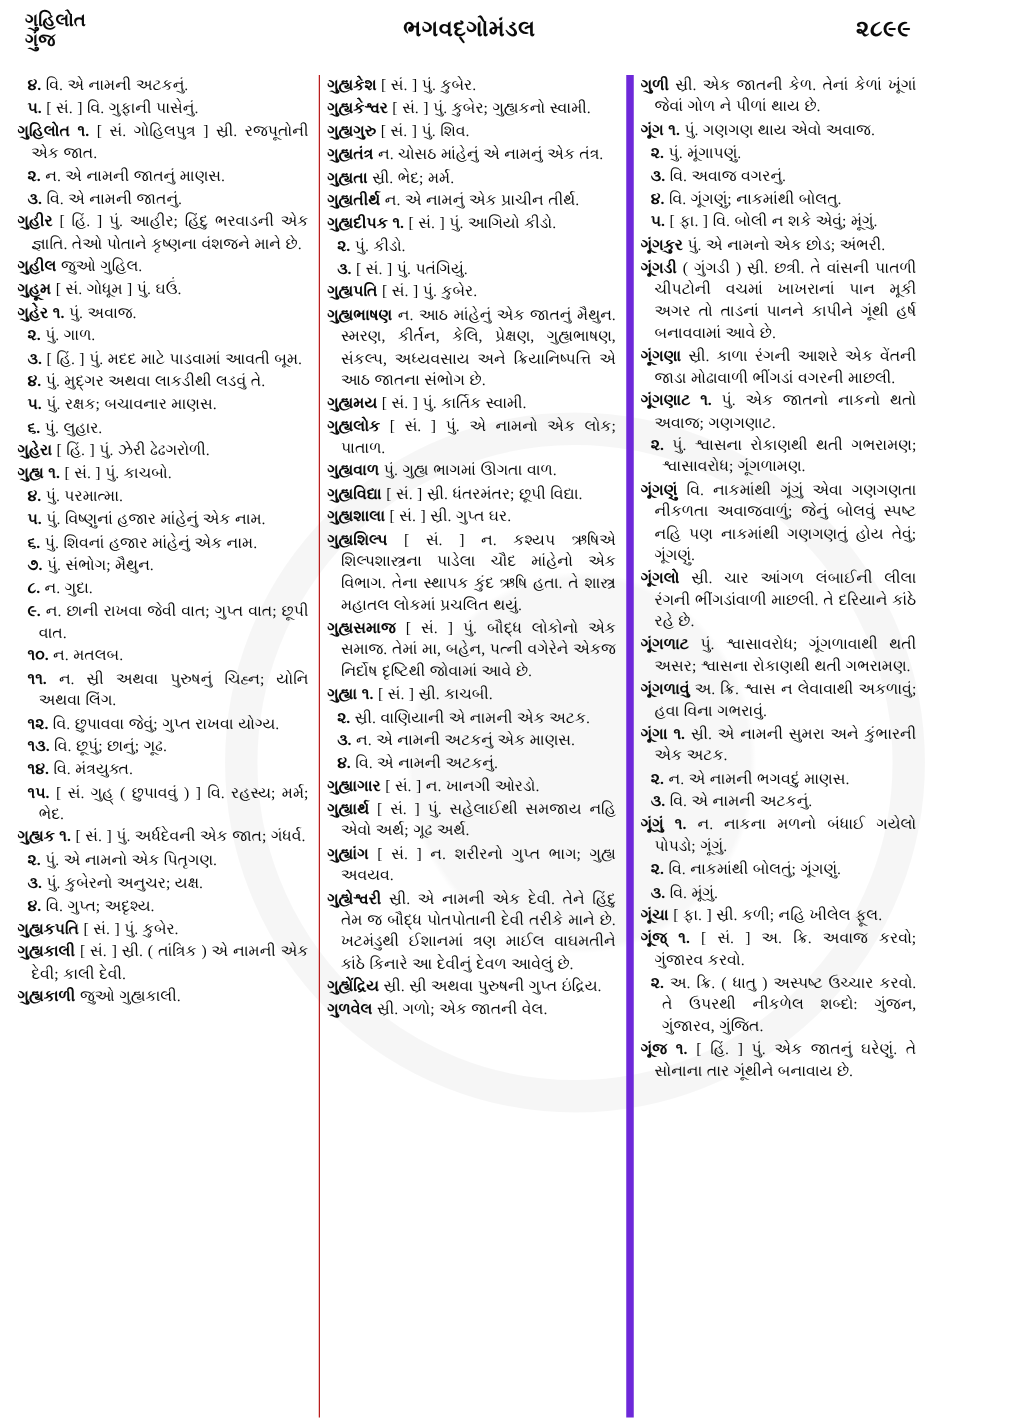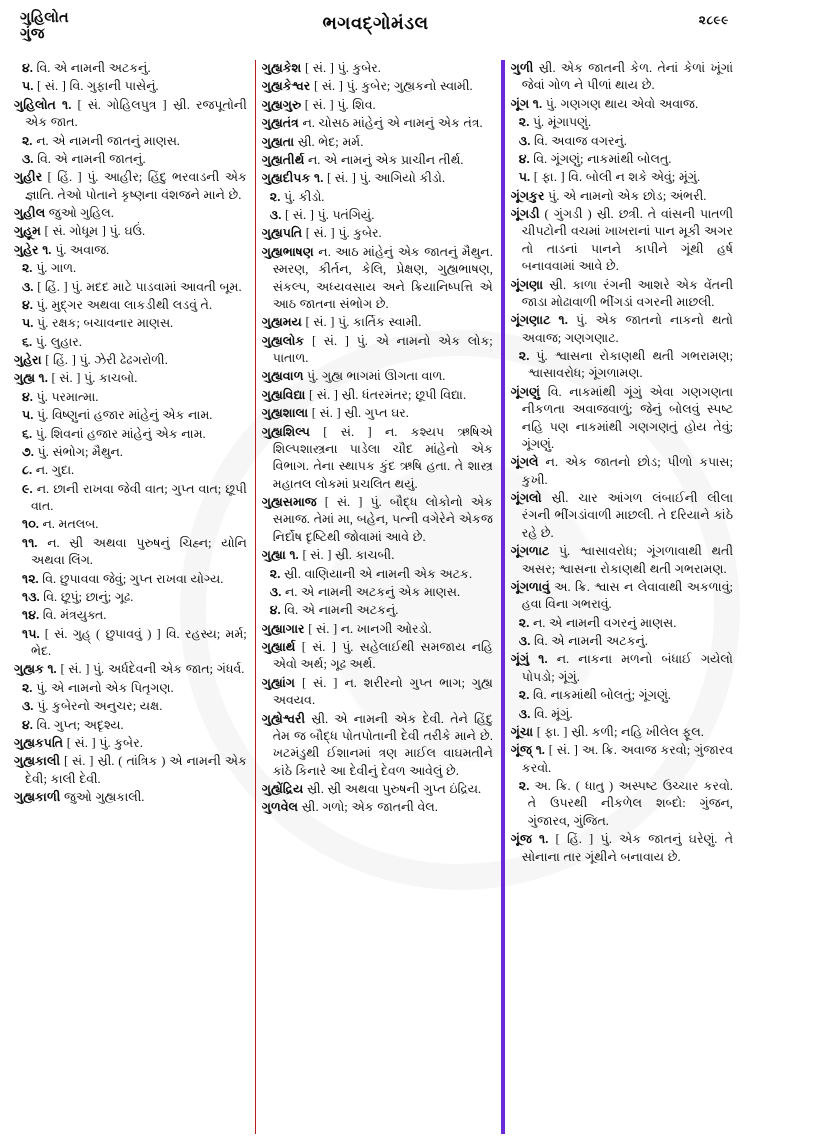--- a/index.html
+++ b/index.html
@@ -74,40 +74,40 @@
     text-align: center;
     font-weight: bold;
     font-size: 18px;
     letter-spacing: .4px;
   }
   .hdr-right {
     position: absolute;
     right: 6px;
     top: 3px;
     font-weight: bold;
-    font-size: 12px;
+    font-size: 18px;
     letter-spacing: .6px;
   }
 
   
   .columns {
     position: relative;
     display: flex;
     height: 1074px;
     margin-top: 2px;
   }
   .col {
     position: relative;
     box-sizing: border-box;
     padding: 0 8px 0 6px;
     overflow: hidden;
   }
   .col-1 { width: 278px; }
   .col-2 { width: 277px; border-left: 1px solid #b91c1c; }
-  .col-3 { width: 270px; border-left: 4px solid #6d28d9; }
+  .col-3 { width: 270px; border-left: 6px solid #6d28d9; }
 
   .entry {
     font-size: 12.55px;
     line-height: 1.385;
     text-indent: 0;
     padding-left: 0;
     margin: 0 0 1.0px 0;
     text-align: justify;
     text-justify: inter-word;
     word-spacing: .5px;
@@ -220,25 +220,25 @@
         <p class="entry sense"><span class="num">૨.</span> <span>પું. મૂંગાપણું.</span></p>
         <p class="entry sense"><span class="num">૩.</span> <span>વિ. અવાજ વગરનું.</span></p>
         <p class="entry sense"><span class="num">૪.</span> <span>વિ. ગૂંગણું; નાકમાંથી બોલતુ.</span></p>
         <p class="entry sense"><span class="num">૫.</span> <span>[ ફા. ] વિ. બોલી ન શકે એવું; મૂંગું.</span></p>
         <p class="entry head"><span class="hw">ગૂંગકુર</span> <span>પું. એ નામનો એક છોડ; અંભરી.</span></p>
         <p class="entry head"><span class="hw">ગૂંગડી</span> <span>( ગુંગડી ) સ્રી. છત્રી. તે વાંસની પાતળી ચીપટોની વચમાં ખાખરાનાં પાન મૂકી અગર તો તાડનાં પાનને કાપીને ગૂંથી હર્ષ બનાવવામાં આવે છે.</span></p>
         <p class="entry head"><span class="hw">ગૂંગણા</span> <span>સ્રી. કાળા રંગની આશરે એક વેંતની જાડા મોઢાવાળી ભીંગડાં વગરની માછલી.</span></p>
         <p class="entry head"><span class="hw">ગૂંગણાટ</span> <span class="num">૧.</span> <span>પું. એક જાતનો નાકનો થતો અવાજ; ગણગણાટ.</span></p>
         <p class="entry sense"><span class="num">૨.</span> <span>પું. શ્વાસના રોકાણથી થતી ગભરામણ; શ્વાસાવરોધ; ગૂંગળામણ.</span></p>
         <p class="entry head"><span class="hw">ગૂંગણું</span> <span>વિ. નાકમાંથી ગૂંગું એવા ગણગણતા નીકળતા અવાજવાળું; જેનું બોલવું સ્પષ્ટ નહિ પણ નાકમાંથી ગણગણતું હોય તેવું; ગૂંગણું.</span></p>
-        <p class="entry head"><span class="hw">ગૂંગલે</span> <span>ન. એક જાતનો છોડ; પીળો કપાસ; કુખી.</span></p>
         <p class="entry head"><span class="hw">ગૂંગલો</span> <span>સ્રી. ચાર આંગળ લંબાઈની લીલા રંગની ભીંગડાંવાળી માછલી. તે દરિયાને કાંઠે રહે છે.</span></p>
         <p class="entry head"><span class="hw">ગૂંગળાટ</span> <span>પું. શ્વાસાવરોધ; ગૂંગળાવાથી થતી અસર; શ્વાસના રોકાણથી થતી ગભરામણ.</span></p>
         <p class="entry head"><span class="hw">ગૂંગળાવું</span> <span>અ. ક્રિ. શ્વાસ ન લેવાવાથી અકળાવું; હવા વિના ગભરાવું.</span></p>
-        <p class="entry sense"><span class="num">૨.</span> <span>ન. એ નામની વગરનું માણસ.</span></p>
+        <p class="entry head"><span class="hw">ગૂંગા</span> <span class="num">૧.</span> <span>સ્રી. એ નામની સુમરા અને કુંભારની એક અટક.</span></p>
+        <p class="entry sense"><span class="num">૨.</span> <span>ન. એ નામની ભગવદું માણસ.</span></p>
         <p class="entry sense"><span class="num">૩.</span> <span>વિ. એ નામની અટકનું.</span></p>
         <p class="entry head"><span class="hw">ગૂંગું</span> <span class="num">૧.</span> <span>ન. નાકના મળનો બંધાઈ ગયેલો પોપડો; ગૂંગું.</span></p>
         <p class="entry sense"><span class="num">૨.</span> <span>વિ. નાકમાંથી બોલતું; ગૂંગણું.</span></p>
         <p class="entry sense"><span class="num">૩.</span> <span>વિ. મૂંગું.</span></p>
         <p class="entry head"><span class="hw">ગૂંચા</span> <span>[ ફા. ] સ્રી. કળી; નહિ ખીલેલ ફૂલ.</span></p>
         <p class="entry head"><span class="hw">ગૂંજ્</span> <span class="num">૧.</span> <span>[ સં. ] અ. ક્રિ. અવાજ કરવો; ગુંજારવ કરવો.</span></p>
         <p class="entry sense"><span class="num">૨.</span> <span>અ. ક્રિ. ( ધાતુ ) અસ્પષ્ટ ઉચ્ચાર કરવો. તે ઉપરથી નીકળેલ શબ્દો: ગુંજન, ગુંજારવ, ગુંજિત.</span></p>
         <p class="entry head"><span class="hw">ગૂંજ</span> <span class="num">૧.</span> <span>[ હિં. ] પું. એક જાતનું ઘરેણું. તે સોનાના તાર ગૂંથીને બનાવાય છે.</span></p>
       </div>
   </div>

